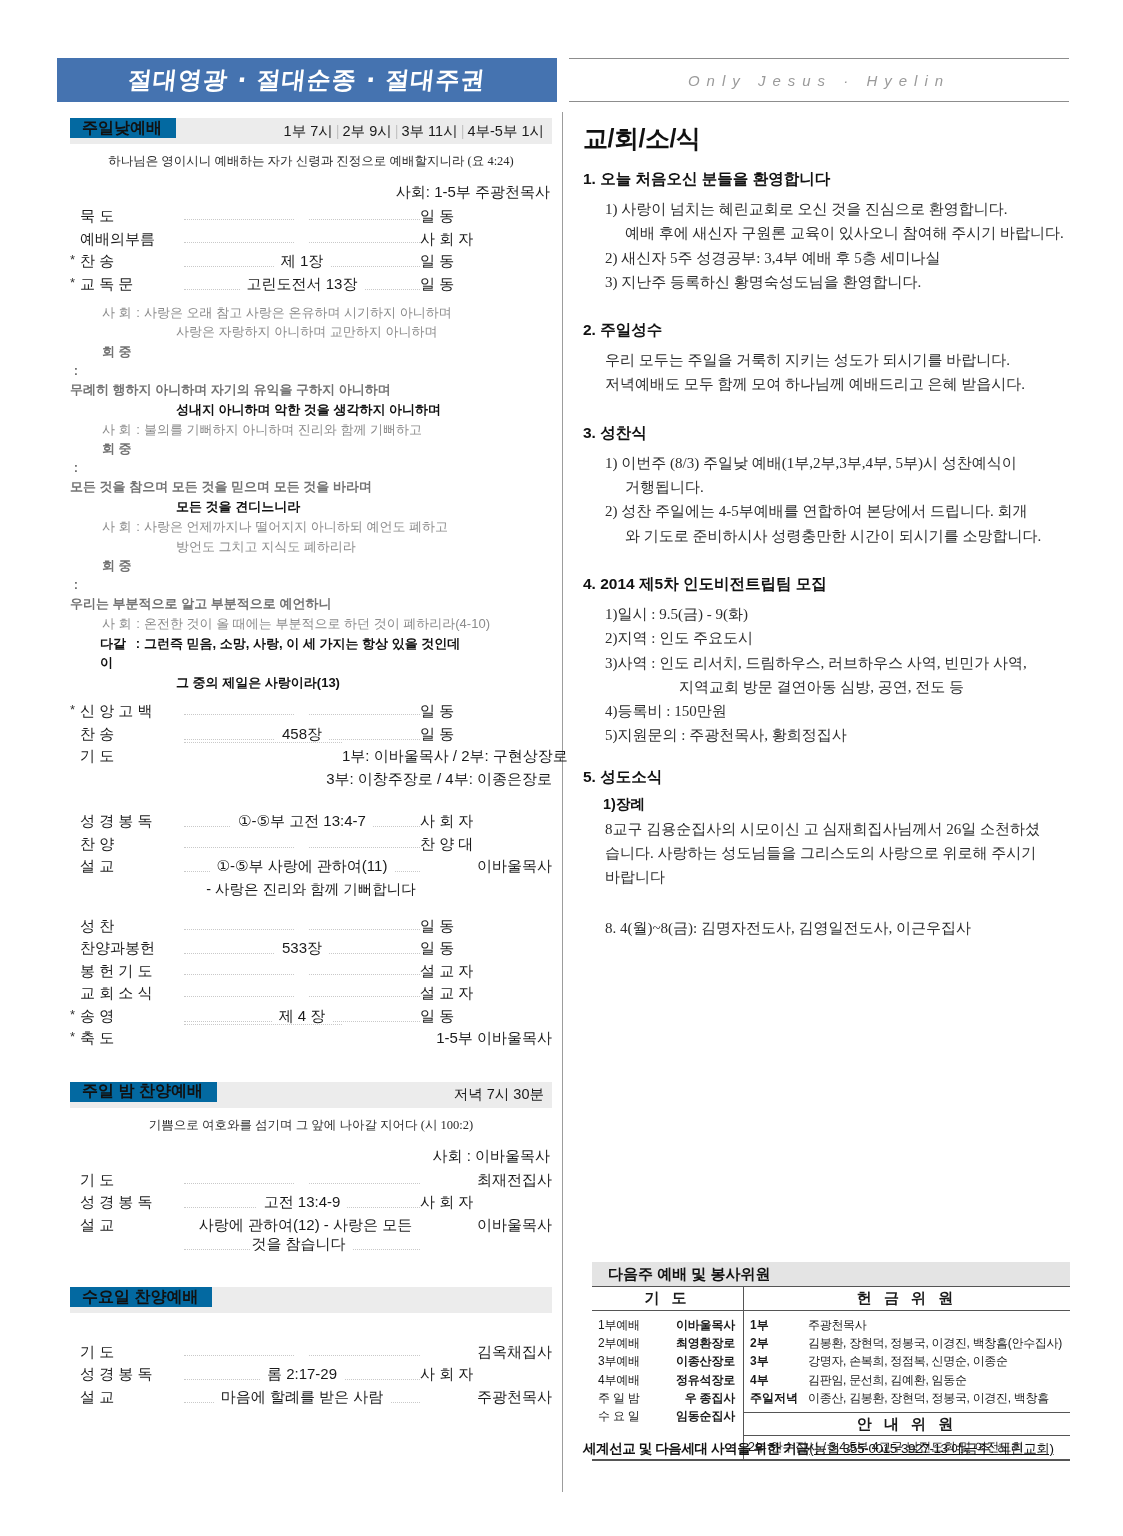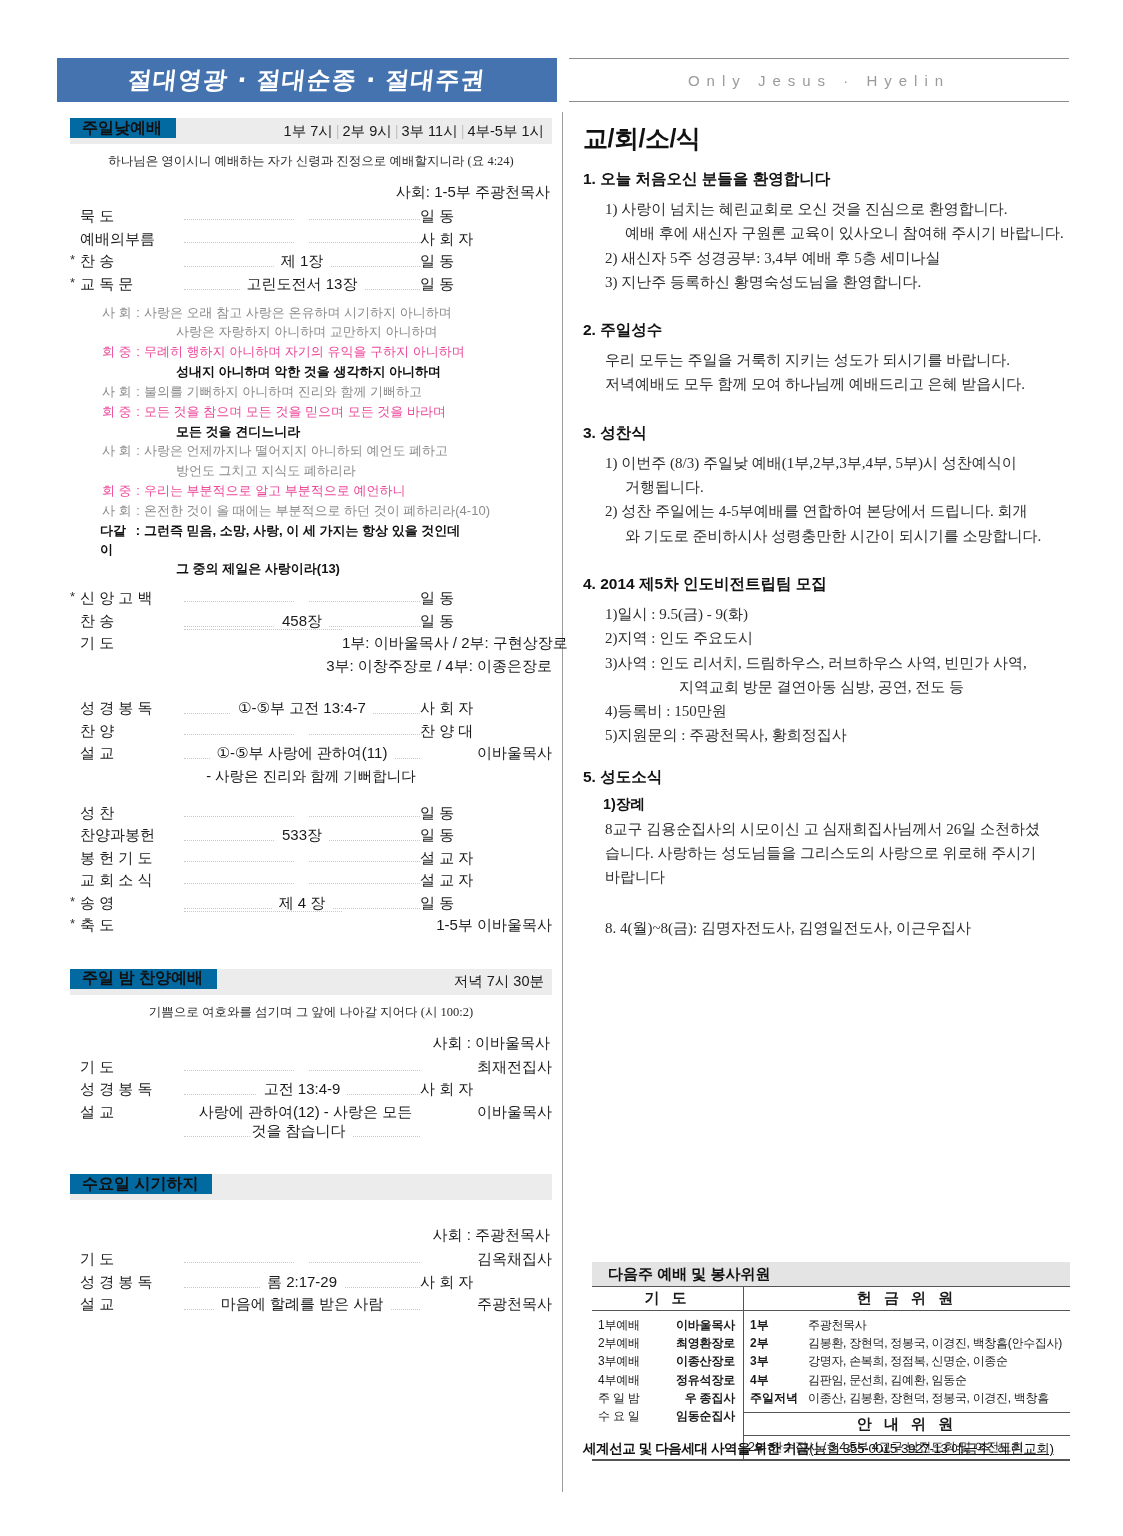--- a/index.html
+++ b/index.html
@@ -27,20 +27,21 @@
     transform: skewX(-6deg);
   }
   .hdr-right {
     position: absolute; left: 512px; top: 0; width: 500px; height: 44px;
     border-top: 1px solid #8d8d8d; border-bottom: 1px solid #8d8d8d;
     display: flex; align-items: center; justify-content: center;
   }
   .hdr-right span {
     color: #9a9a9a; font-size: 15px; letter-spacing: 7px;
     font-family: "Liberation Sans", sans-serif;
+    font-style: italic;
   }
 
   
   .divider { position: absolute; left: 562px; top: 112px; width: 1px; height: 1380px; background: #9c9c9c; }
 
   
   .colL { position: absolute; left: 70px; top: 118px; width: 482px; }
 
   .sec-bar { position: relative; height: 26px; margin-bottom: 4px; background: #ececec; }
   .sec-bar .t {
@@ -81,21 +82,21 @@
   .ord-center { text-align: center; font-size: 14.5px; margin: 4px 0 4px 0; }
 
   
   .resp { margin: 10px 0 10px 0; }
   .rrow { display: flex; font-size: 13px; line-height: 1.45; margin-bottom: 1px; }
   .rrow .who2 { width: 62px; flex: none; display: flex; justify-content: space-between; padding-left: 32px; }
   .rrow .who2.all { justify-content: flex-start; padding-left: 30px; }
   .rrow .colon { width: 12px; flex: none; text-align: center; }
   .rrow .txt { flex: 1; }
   .rrow.lead { color: #8b8b8b; }
-  .rrow.cong { color: #ec4899; font-weight: normal; }
+  .rrow.cong { color: #737373; font-weight: bold; flex-direction: column; }
   .rrow.all2 { color: #111; font-weight: bold; }
   .rcont { padding-left: 106px; font-size: 13px; line-height: 1.45; margin-bottom: 1px; }
   .rcont.lead { color: #8b8b8b; }
   .rcont.cong { color: #111; font-weight: bold; }
 
   .gap-s { height: 10px; }
   .gap-m { height: 18px; }
   .gap-l { height: 30px; }
 
   
@@ -398,25 +399,24 @@
         <span class="star"></span>
         <span class="nm">설        교</span>
         <span class="mid"><span class="dots"></span><span class="val">사랑에 관하여(12) - 사랑은 모든 것을 참습니다</span></span>
         <span class="who r">이바울목사</span>
       </div>
     </div>
 
     <div class="gap-l"></div>
 
     <div class="sec-bar">
-      <div class="t">수요일 시기하지</div>
+      <div class="t">수요일 찬양예배</div>
       <div class="r"></div>
     </div>
     <div style="height:22px"></div>
-    <div class="lead-line">사회 : 주광천목사</div>
     <div>
       <div class="ord">
         <span class="star"></span>
         <span class="nm">기        도</span>
         <span class="mid"><span class="dots"></span><span class="val"></span></span>
         <span class="who r">김옥채집사</span>
       </div>
       <div class="ord">
         <span class="star"></span>
         <span class="nm">성 경 봉 독</span>

